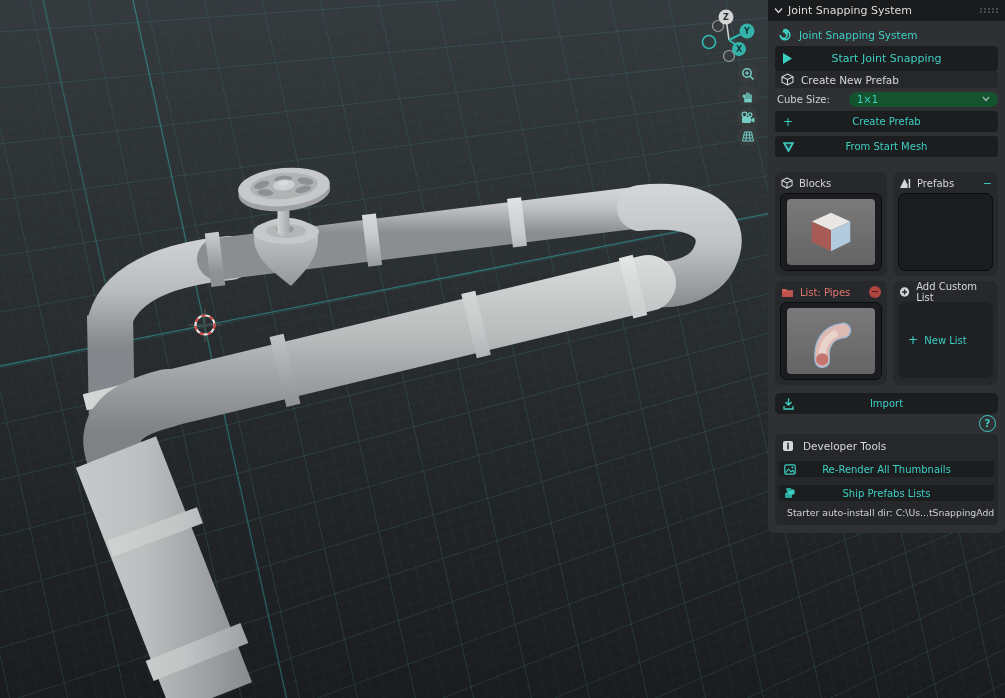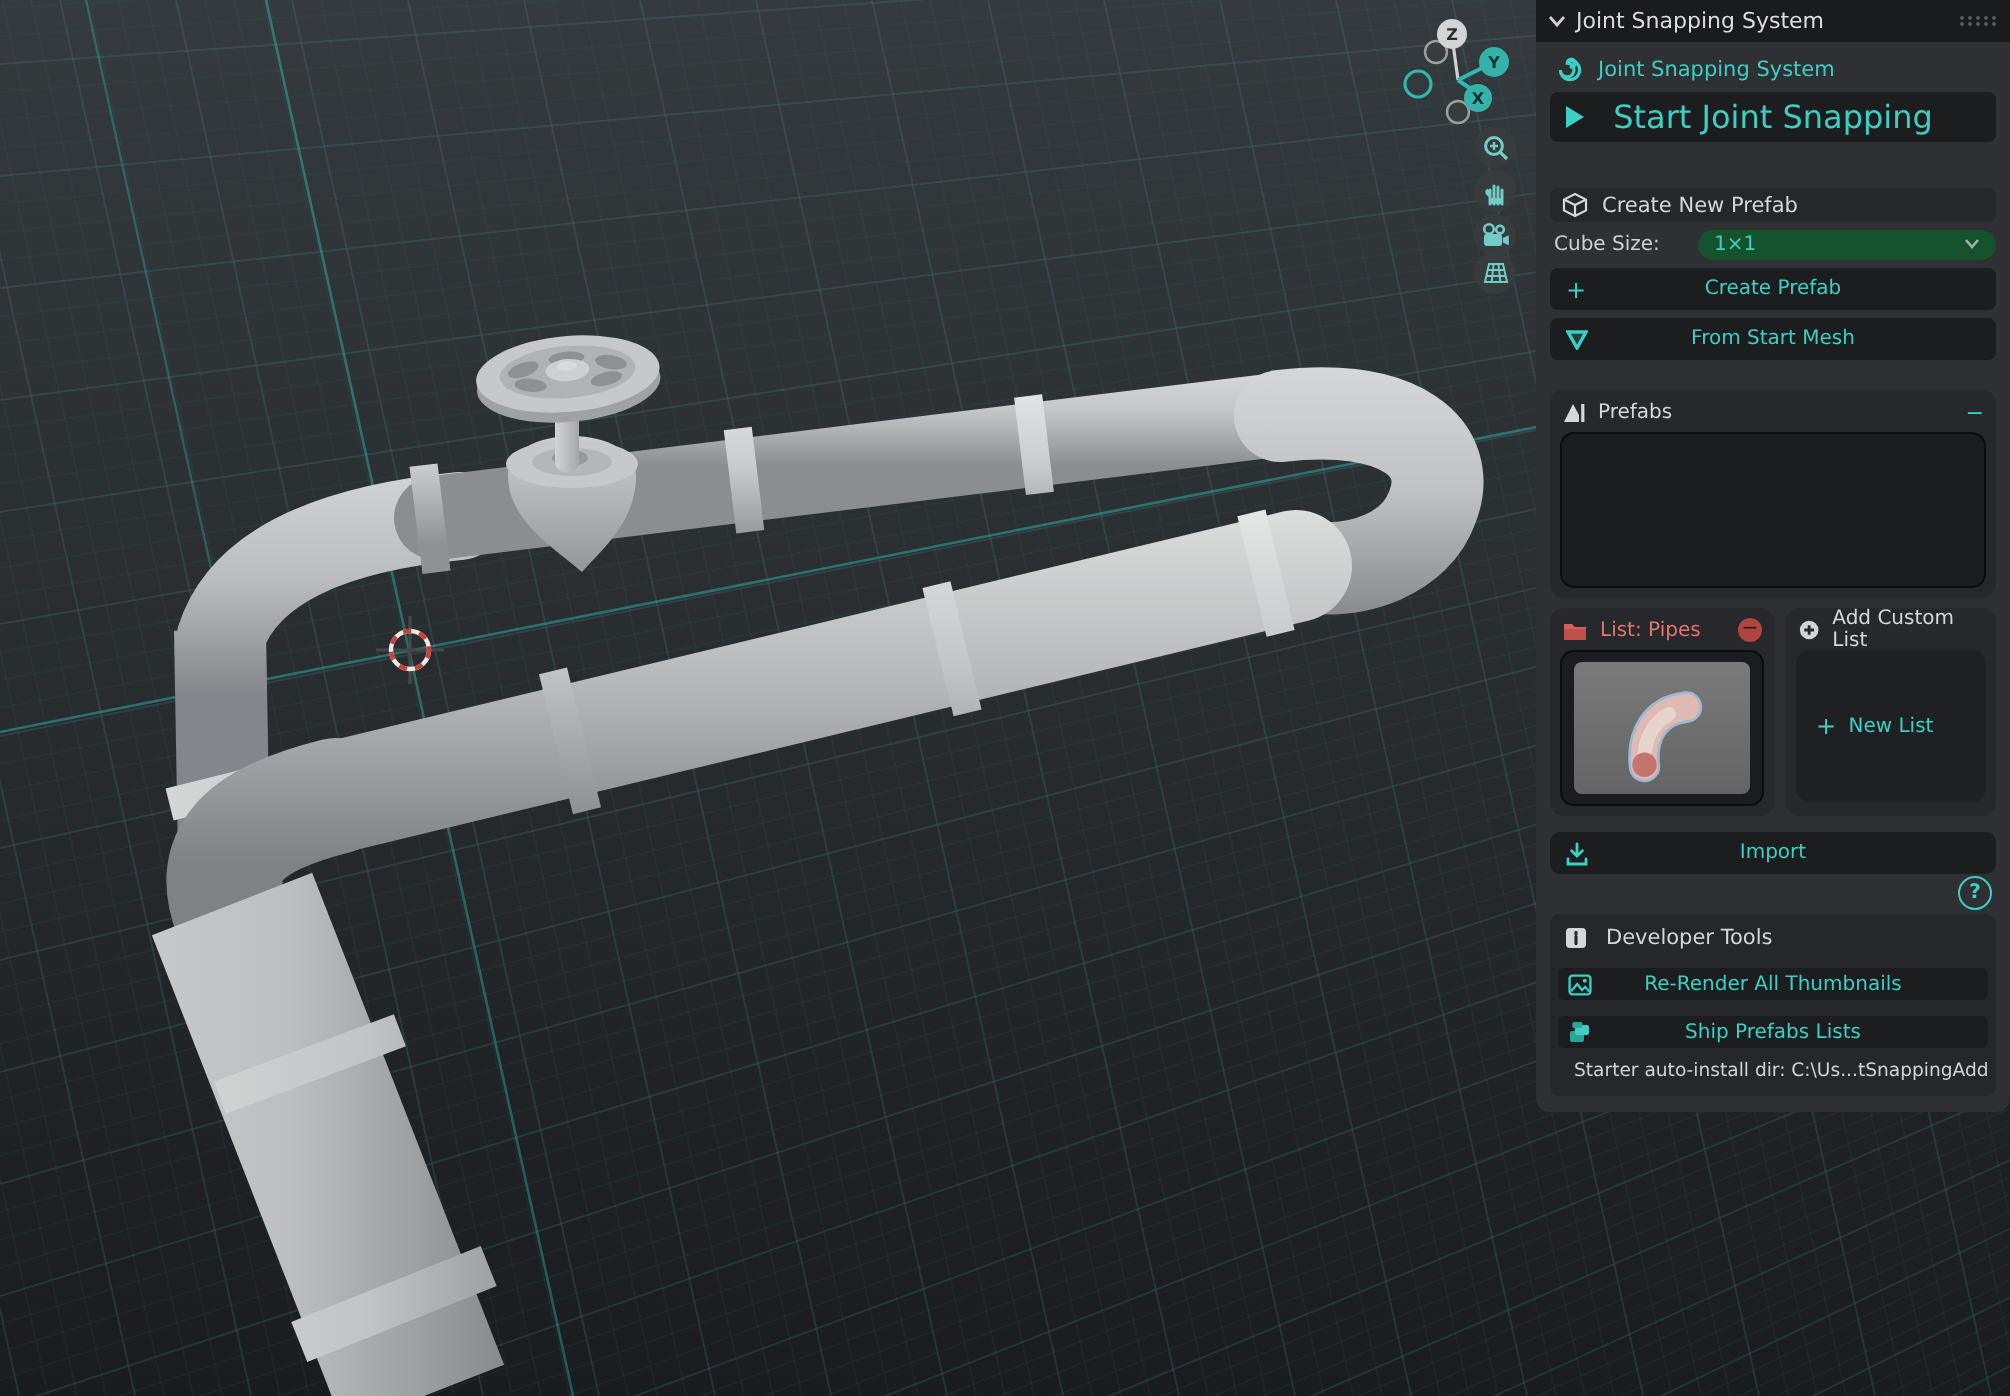--- a/index.html
+++ b/index.html
@@ -17,26 +17,26 @@
   .sidebar{position:absolute;right:0;top:0;width:237px;}
   .phdr{height:21px;background:#1a1b1d;display:flex;align-items:center;padding:0 6px;gap:5px;}
   .phdr .title{font-size:11px;color:#dcdddd;}
   .grip{margin-left:auto;display:grid;grid-template-columns:repeat(5,3px);grid-gap:1px 1px;opacity:.55;}
   .grip i{width:2px;height:2px;background:#8a8b8c;border-radius:50%;}
   .pbody{background:#2e3034;border-radius:0 0 7px 7px;padding:3px 7px 8px;}
   .teal{color:#3ecfc4;}
   .addon-row{height:18px;display:flex;align-items:center;gap:7px;padding-left:3px;margin-top:2px;font-size:10.5px;}
 
   .btn{position:relative;background:#1b1d1f;border-radius:4px;display:flex;align-items:center;
-       justify-content:center;font-size:16px;color:#3ecfc4;}
+       justify-content:center;font-size:11px;color:#3ecfc4;}
   .btn .licon{position:absolute;left:8px;display:flex;align-items:center;}
   .btn.start{height:25px;margin-top:2px;}
   .btn.mid{height:21px;margin-top:4px;font-size:10px;}
 
-  .group-hdr{height:17px;margin-top:23px;background:#25272a;border-radius:4px;display:flex;
+  .group-hdr{height:17px;margin-top:0;background:#25272a;border-radius:4px;display:flex;
              align-items:center;gap:7px;padding:0 6px;font-size:10.5px;color:#d6d7d8;}
   .cubesize{height:16px;margin-top:3px;display:flex;align-items:center;font-size:10px;}
   .cubesize .lbl{width:56px;padding-left:2px;color:#cfd0d1;}
   .pill{flex:1;height:15px;background:#14532d;border-radius:8px;display:flex;align-items:center;
         padding:0 8px;color:#3ecfc4;font-size:10px;margin-left:16px;}
   .pill .dd{margin-left:auto;display:flex;align-items:center;}
 
   .cards{display:flex;gap:6px;margin-top:5px;}
   .cards.first{margin-top:15px;}
   .card{background:#26282b;border-radius:7px;padding:4px 5px 5px;}
@@ -579,20 +579,37 @@
       <div class="btn mid">
         <span class="licon">
           <svg width="11" height="10" viewBox="0 0 11 10">
               <polygon points="1,1 10,1 5.5,9" fill="rgba(62,207,196,.2)" stroke="#3ecfc4" stroke-width="1.7"></polygon>
             </svg>
         </span>
         <span>From Start Mesh</span>
       </div>
 
       <div class="cards first">
+        <div class="card sm">
+          <div class="chdr">
+            <svg width="12" height="12" viewBox="0 0 13 13">
+              <path d="M6.5,1 L12,3.8 L12,9.2 L6.5,12 L1,9.2 L1,3.8 Z M1,3.8 L6.5,6.5 L12,3.8 M6.5,6.5 L6.5,12" fill="none" stroke="#d6d7d8" stroke-width="1.1"></path>
+            </svg>
+            <span>Blocks</span>
+          </div>
+          <div class="thumb">
+            <div class="img">
+              <svg width="56" height="56" viewBox="0 0 64 60">
+                <polygon points="32,8 54,18 32,28 10,18" fill="#e9e7e3"></polygon>
+                <polygon points="10,18 32,28 32,52 10,41" fill="#a85a54"></polygon>
+                <polygon points="32,28 54,18 54,41 32,52" fill="#b3cbdf"></polygon>
+              </svg>
+            </div>
+          </div>
+        </div>
         <div class="card lg">
           <div class="chdr">
             <svg width="12" height="12" viewBox="0 0 12 12">
               <polygon points="1,11 5.5,2 8.5,7.5 8.5,11" fill="#d6d7d8"></polygon>
               <rect x="9.6" y="2" width="1.6" height="9" fill="#d6d7d8"></rect>
             </svg>
             <span>Prefabs</span>
             <span class="mincol teal">−</span>
           </div>
           <div class="thumb"></div>

